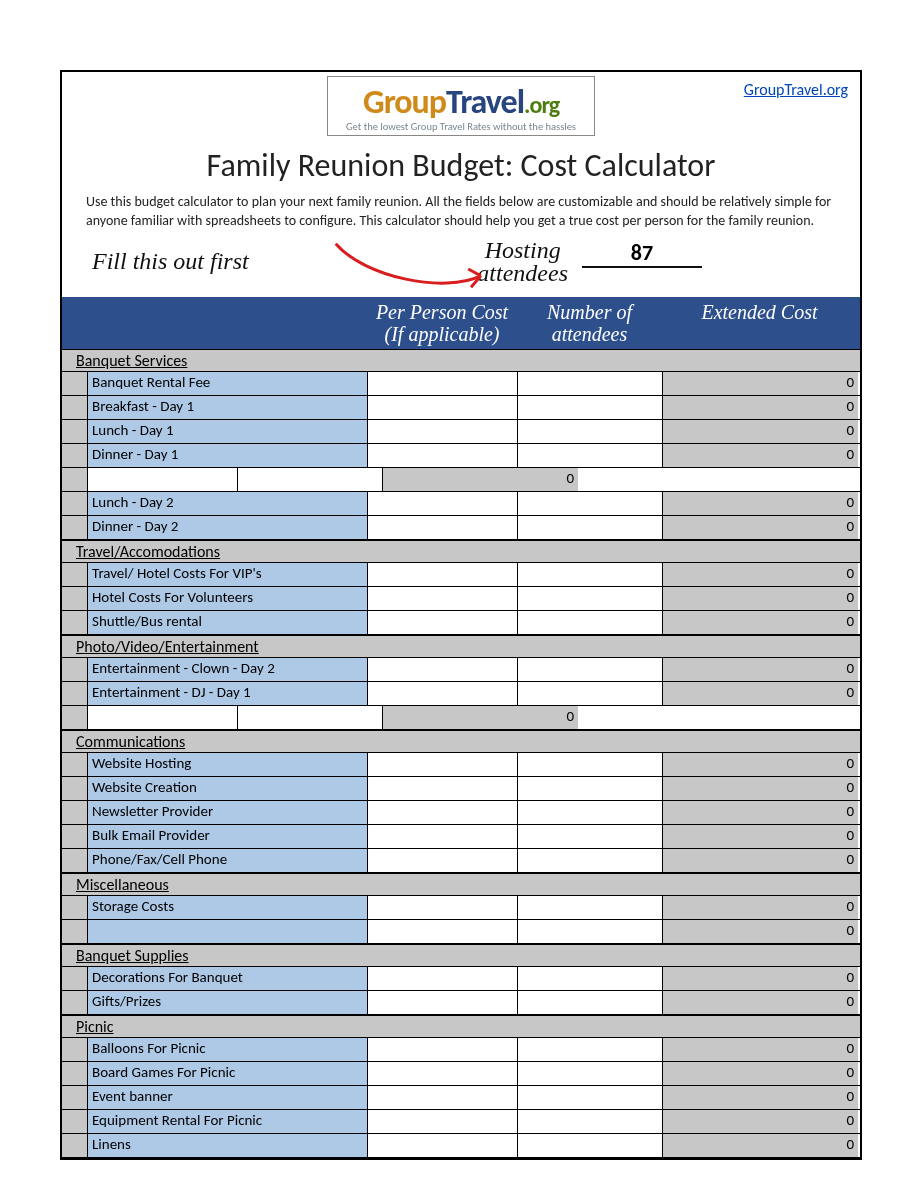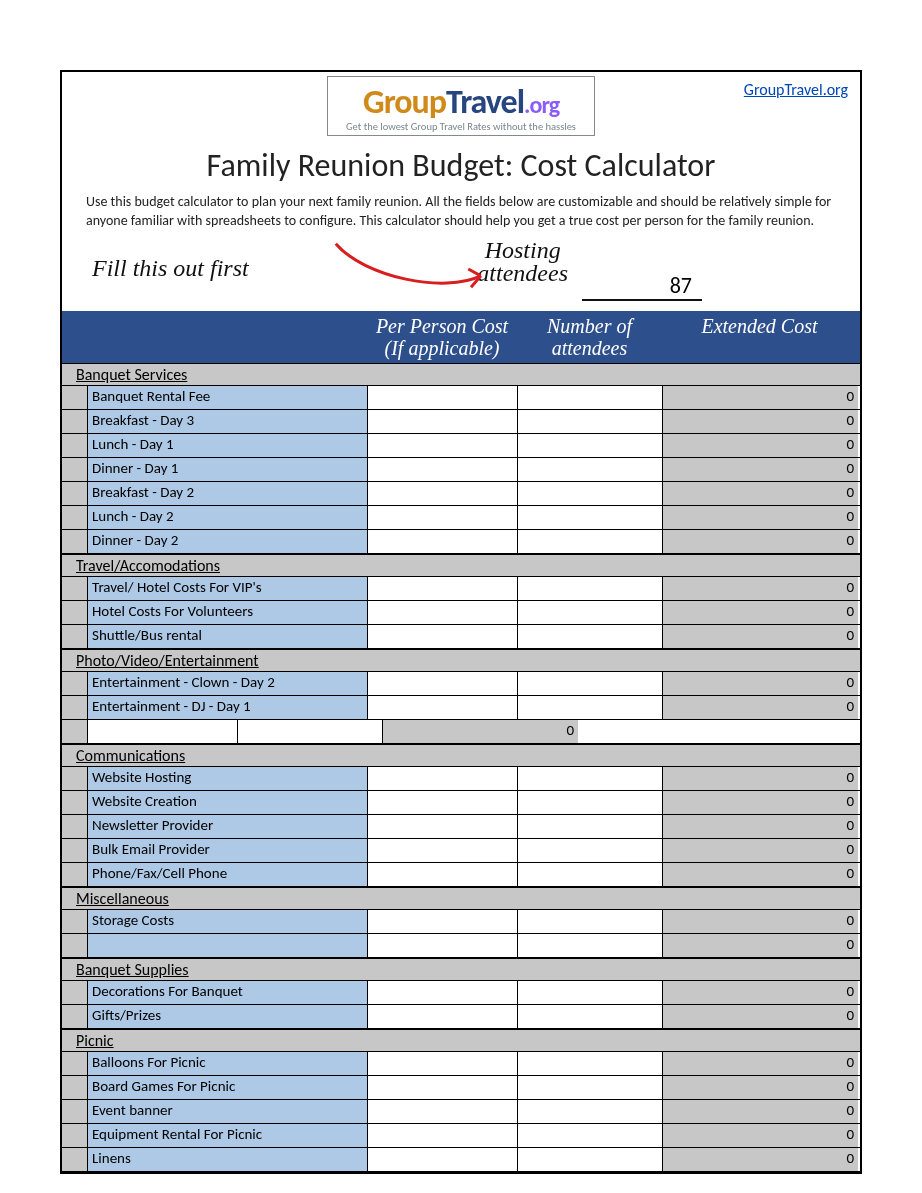--- a/index.html
+++ b/index.html
@@ -31,21 +31,21 @@
     }
     .logo-wrap {
       display: inline-block;
       border: 1px solid #888;
       padding: 4px 18px 2px 18px;
       background: #fff;
     }
     .logo-line1 { font-size: 34px; font-weight: 800; letter-spacing: -1px; }
     .logo-group { color: #d08a1a; }
     .logo-travel { color: #27467f; }
-    .logo-org { color: #8b5cf6; font-weight: 600; font-size: 24px; }
+    .logo-org { color: #4d7c0f; font-weight: 600; font-size: 24px; }
     .logo-tag { font-size: 10.5px; color: #7a868f; margin-top: -2px; }
     .page-title {
       font-size: 32px;
       font-weight: 400;
       color: #222;
       margin: 10px 0 6px 0;
     }
     .intro {
       font-size: 14px;
       color: #222;
@@ -66,25 +66,24 @@
       font-style: italic;
       color: #111;
     }
     .fill-first { flex: 0 0 auto; }
     .expected-wrap { margin-left: auto; text-align: center; padding-right: 8px; }
     .attendee-val {
       display: inline-block;
       min-width: 120px;
       border-bottom: 2px solid #111;
       font-size: 22px;
-      font-weight: 400;
-      text-align: right;
+      font-weight: 700;
+      text-align: center;
       padding: 2px 10px 0 10px;
       margin-left: 14px;
-      margin-top: 33px;
     }
     .spacer-right { width: 120px; }
     .arrow-svg {
       position: absolute;
       left: 258px;
       top: 4px;
       transform: rotate(4deg);
     }
     .colheads {
       background: #2d4f8c;
@@ -211,42 +210,41 @@
       </div>
       <div class="item-row">
         <div class="indent-gutter"></div>
         <div class="item-label">Banquet Rental Fee</div>
         <div class="cell ppc"></div>
         <div class="cell att"></div>
         <div class="cell ext">0</div>
       </div>
       <div class="item-row">
         <div class="indent-gutter"></div>
-        <div class="item-label">Breakfast - Day 3</div>
+        <div class="item-label">Breakfast - Day 1</div>
         <div class="cell ppc"></div>
         <div class="cell att"></div>
         <div class="cell ext">0</div>
       </div>
       <div class="item-row">
         <div class="indent-gutter"></div>
         <div class="item-label">Lunch - Day 1</div>
         <div class="cell ppc"></div>
         <div class="cell att"></div>
         <div class="cell ext">0</div>
       </div>
       <div class="item-row">
         <div class="indent-gutter"></div>
         <div class="item-label">Dinner - Day 1</div>
         <div class="cell ppc"></div>
         <div class="cell att"></div>
         <div class="cell ext">0</div>
       </div>
       <div class="item-row">
         <div class="indent-gutter"></div>
-        <div class="item-label">Breakfast - Day 2</div>
         <div class="cell ppc"></div>
         <div class="cell att"></div>
         <div class="cell ext">0</div>
       </div>
       <div class="item-row">
         <div class="indent-gutter"></div>
         <div class="item-label">Lunch - Day 2</div>
         <div class="cell ppc"></div>
         <div class="cell att"></div>
         <div class="cell ext">0</div>

